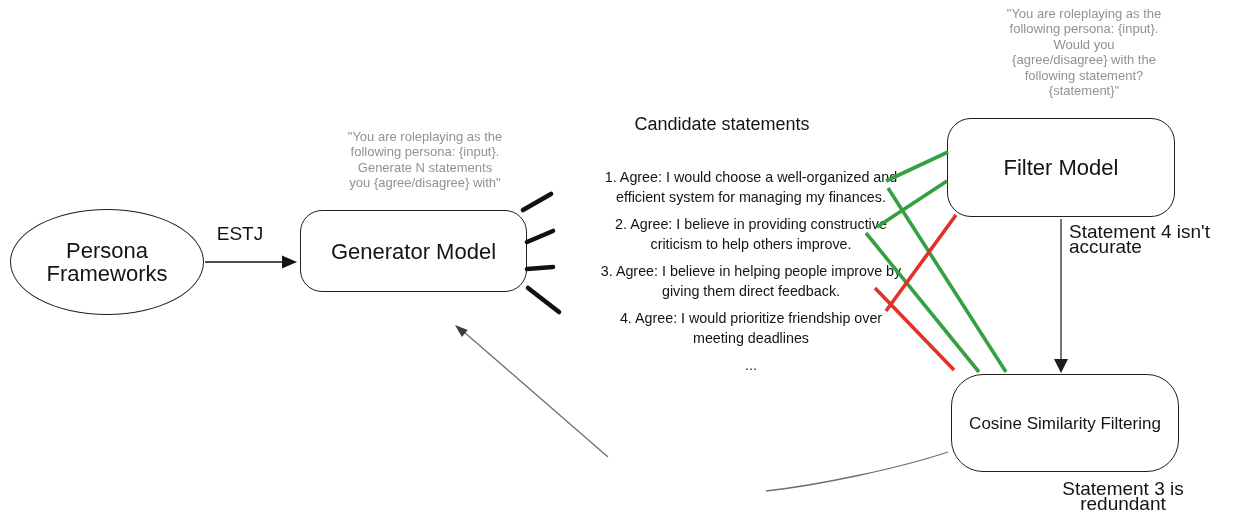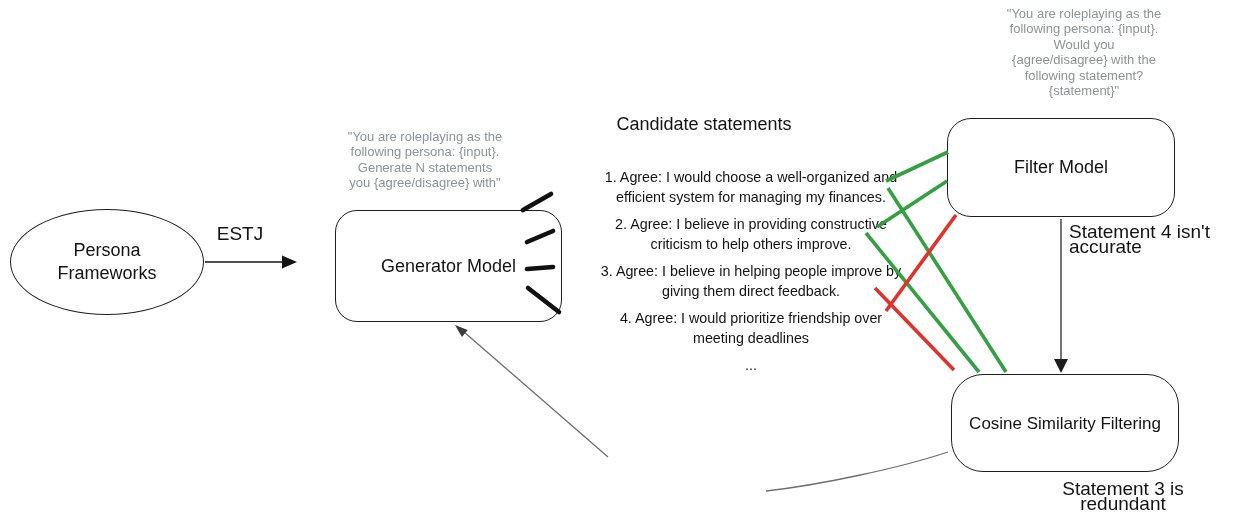--- a/index.html
+++ b/index.html
@@ -7,21 +7,21 @@
     position:relative;width:1242px;height:522px;background:#ffffff;
     font-family:"Liberation Sans", sans-serif;color:#141414;overflow:hidden;
   }
   .node{
     position:absolute;background:#ffffff;border:1.5px solid #1f1f1f;
     display:flex;align-items:center;justify-content:center;text-align:center;
     z-index:2;box-sizing:border-box;
   }
   .rect{border-radius:24px;}
   .ellipse{border-radius:50%;}
-  .node-label{white-space:pre-line;line-height:23px;font-size:18px;}
+  .node-label{white-space:pre-line;line-height:23px;font-size:22px;}
   .node-label.small{font-size:17px;}
   .prompt{
     position:absolute;color:#8d939a;font-size:13px;line-height:15.4px;
     text-align:center;white-space:pre-line;z-index:1;
   }
   .title{
     position:absolute;font-size:18px;text-align:center;z-index:1;
   }
   .statements{
     position:absolute;left:568px;top:167px;width:366px;text-align:center;z-index:1;
@@ -43,30 +43,30 @@
 
 <div class="canvas">
 
   <div class="node ellipse" style="left:10px;top:209px;width:194px;height:106px;">
     <span class="node-label">Persona
 Frameworks</span>
   </div>
 
   <div class="small-label centered" style="left:210px;top:226px;width:60px;">ESTJ</div>
 
-  <div class="node rect" style="left:300px;top:210px;width:227px;height:112px;border-radius:22px;margin-left:35px;">
+  <div class="node rect" style="left:300px;top:210px;width:227px;height:82px;border-radius:22px;">
     <span class="node-label">Generator Model</span>
   </div>
 
   <div class="prompt" style="left:320px;top:129px;width:210px;">"You are roleplaying as the
 following persona: {input}.
 Generate N statements
 you {agree/disagree} with"</div>
 
-  <div class="title" style="left:554px;top:114px;width:300px;">Candidate statements</div>
+  <div class="title" style="left:572px;top:114px;width:300px;">Candidate statements</div>
 
   <div class="statements">
     <p>1. Agree: I would choose a well-organized and
 efficient system for managing my finances.</p>
     <p>2. Agree: I believe in providing constructive
 criticism to help others improve.</p>
     <p>3. Agree: I believe in helping people improve by
 giving them direct feedback.</p>
     <p>4. Agree: I would prioritize friendship over
 meeting deadlines</p>

